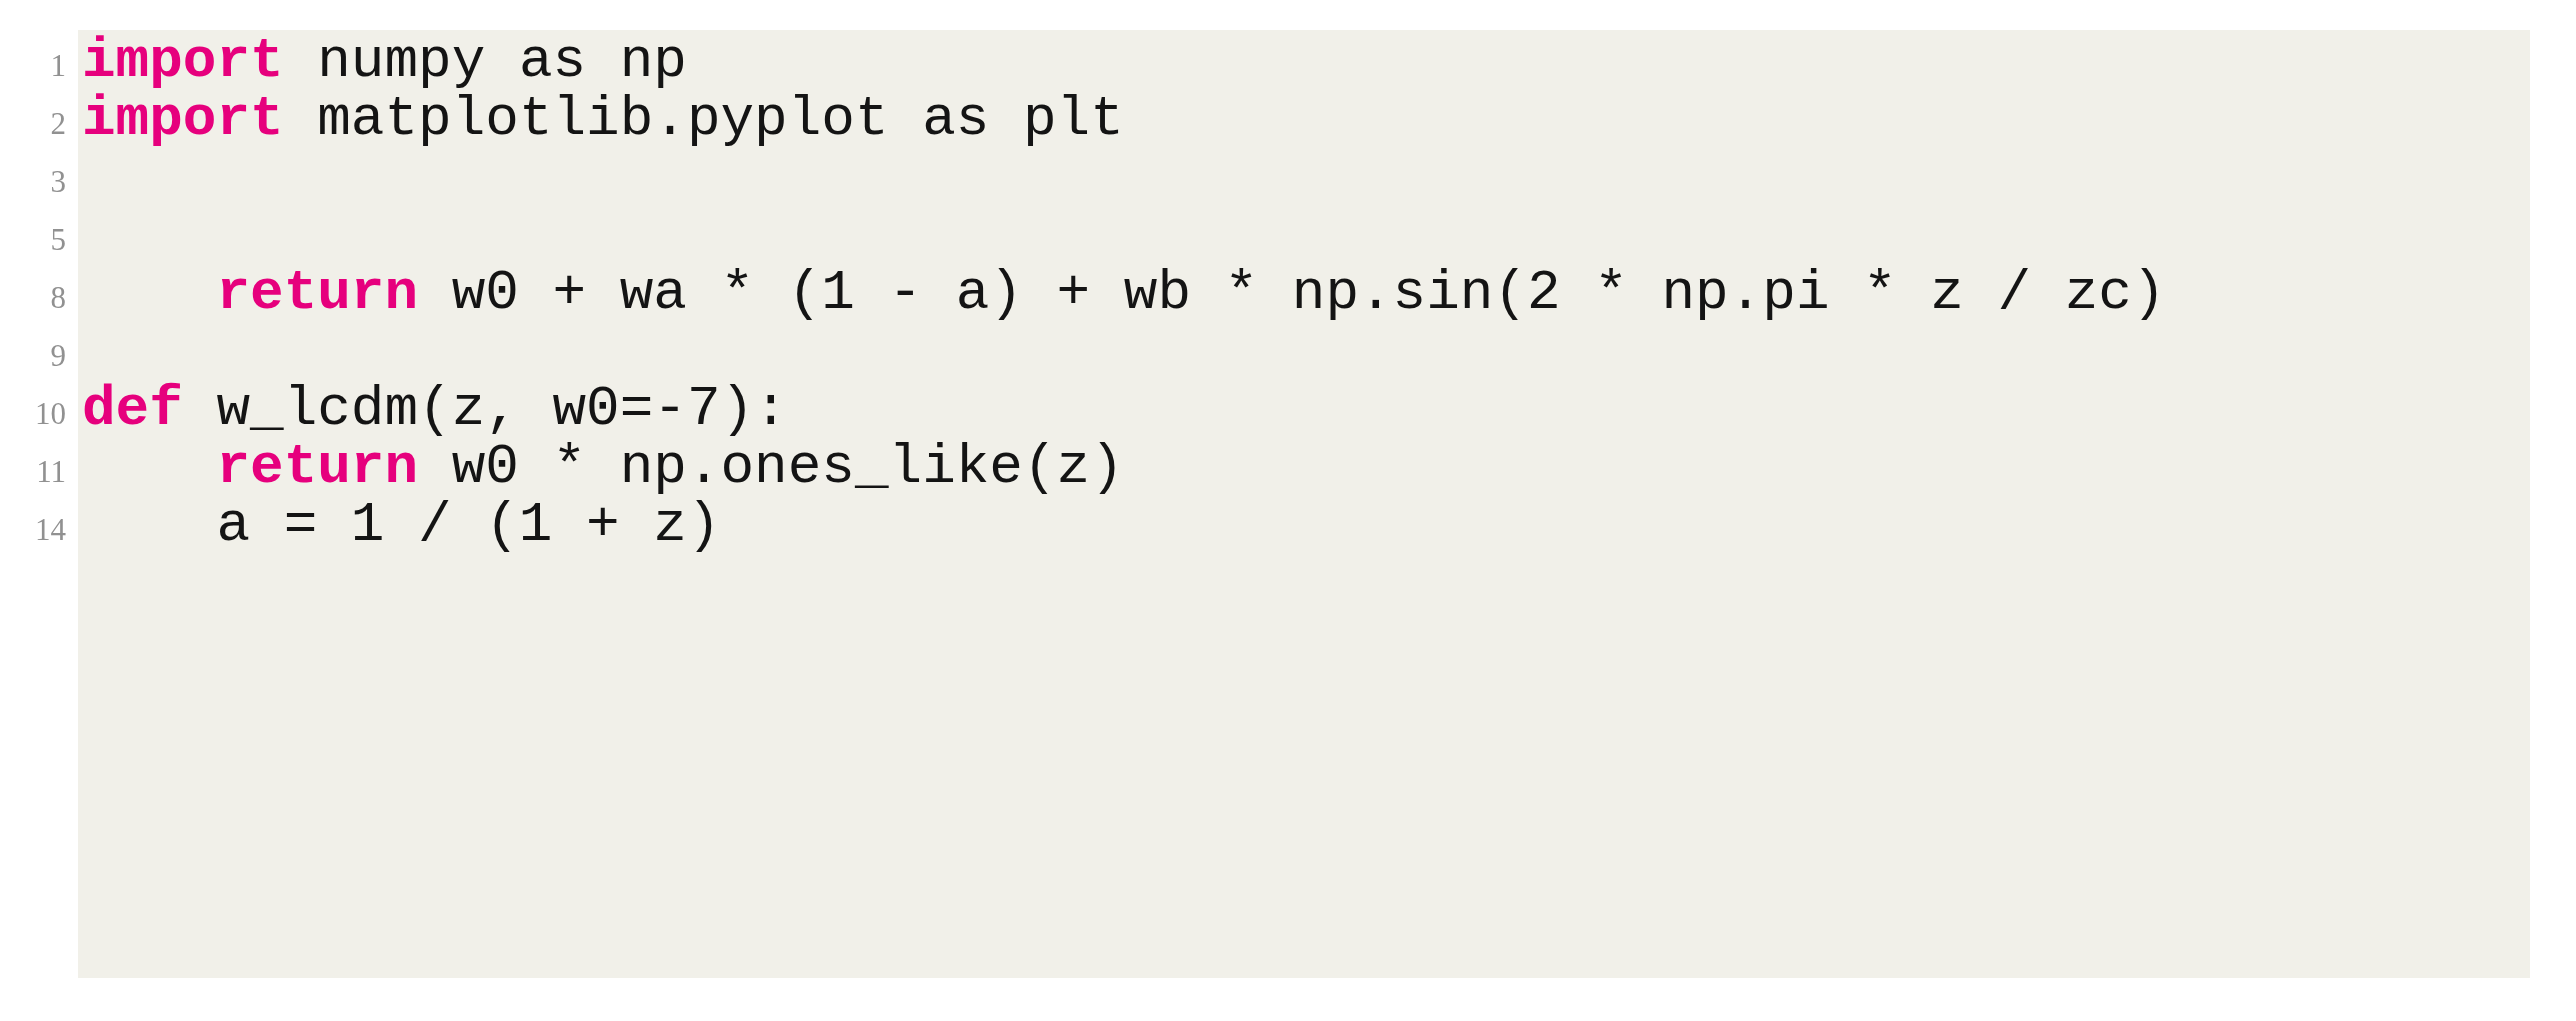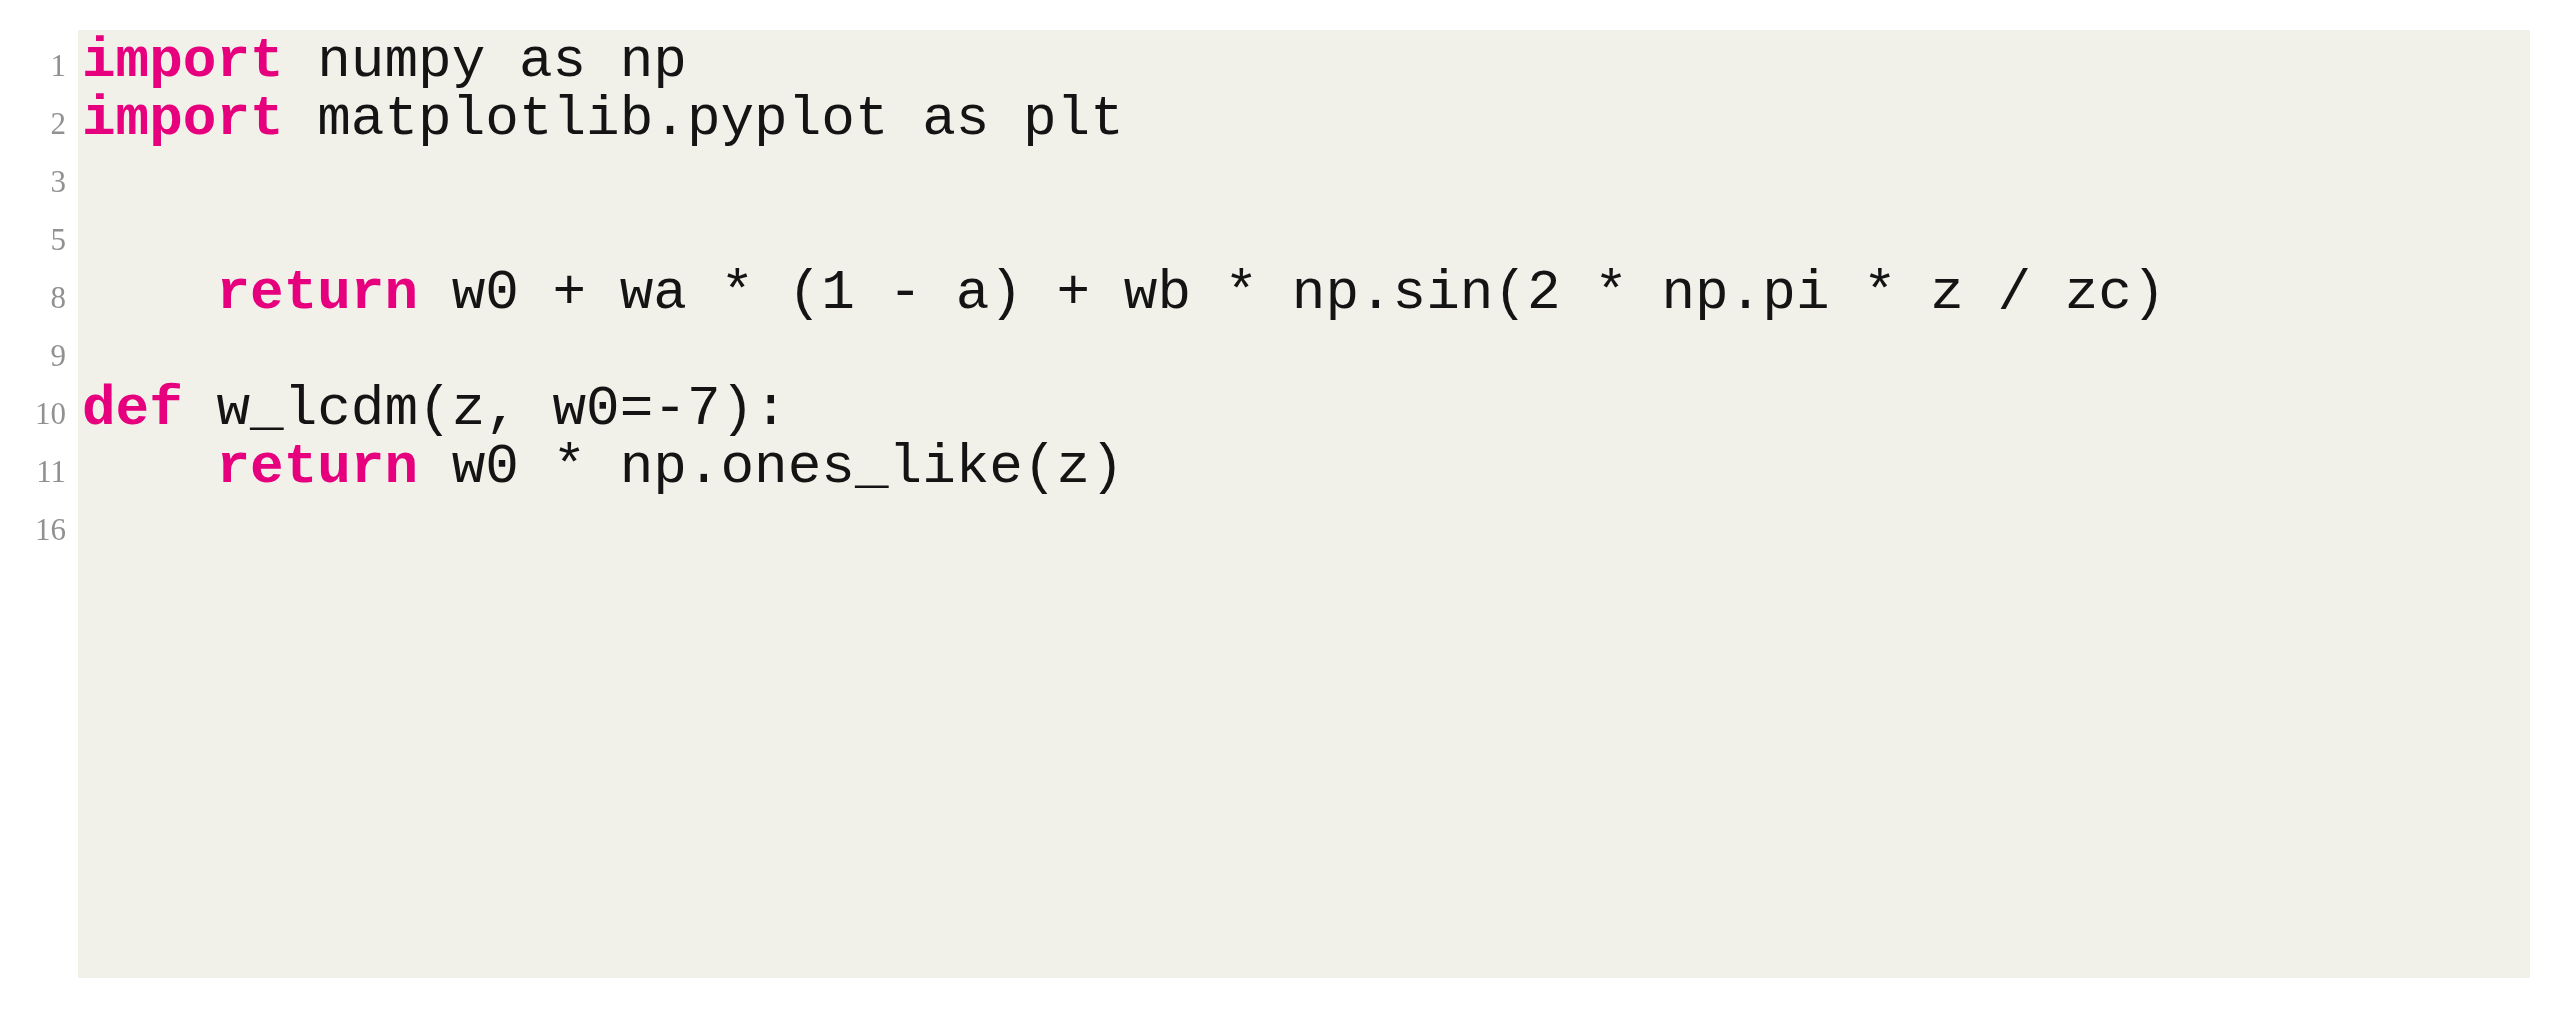--- a/index.html
+++ b/index.html
@@ -61,15 +61,15 @@
 <div class="code-bg"></div>
 <div class="code-lines">
     <div class="code-line"><span class="ln">1</span><span class="ct"><span class="kw">import</span><span class="pl"> numpy as np</span></span></div>
     <div class="code-line"><span class="ln">2</span><span class="ct"><span class="kw">import</span><span class="pl"> matplotlib.pyplot as plt</span></span></div>
     <div class="code-line"><span class="ln">3</span><span class="ct"></span></div>
     <div class="code-line"><span class="ln">5</span><span class="ct"></span></div>
     <div class="code-line"><span class="ln">8</span><span class="ct"><span class="pl">    </span><span class="kw">return</span><span class="pl"> w0 + wa * (1 - a) + wb * np.sin(2 * np.pi * z / zc)</span></span></div>
     <div class="code-line"><span class="ln">9</span><span class="ct"></span></div>
     <div class="code-line"><span class="ln">10</span><span class="ct"><span class="kw">def</span><span class="pl"> w_lcdm(z, w0=-7):</span></span></div>
     <div class="code-line"><span class="ln">11</span><span class="ct"><span class="pl">    </span><span class="kw">return</span><span class="pl"> w0 * np.ones_like(z)</span></span></div>
-    <div class="code-line"><span class="ln">16</span><span class="ct"></span></div>
+    <div class="code-line"><span class="ln">14</span><span class="ct"><span class="pl">    a = 1 / (1 + z)</span></span></div>
   </div>
 
 
 </body></html>

